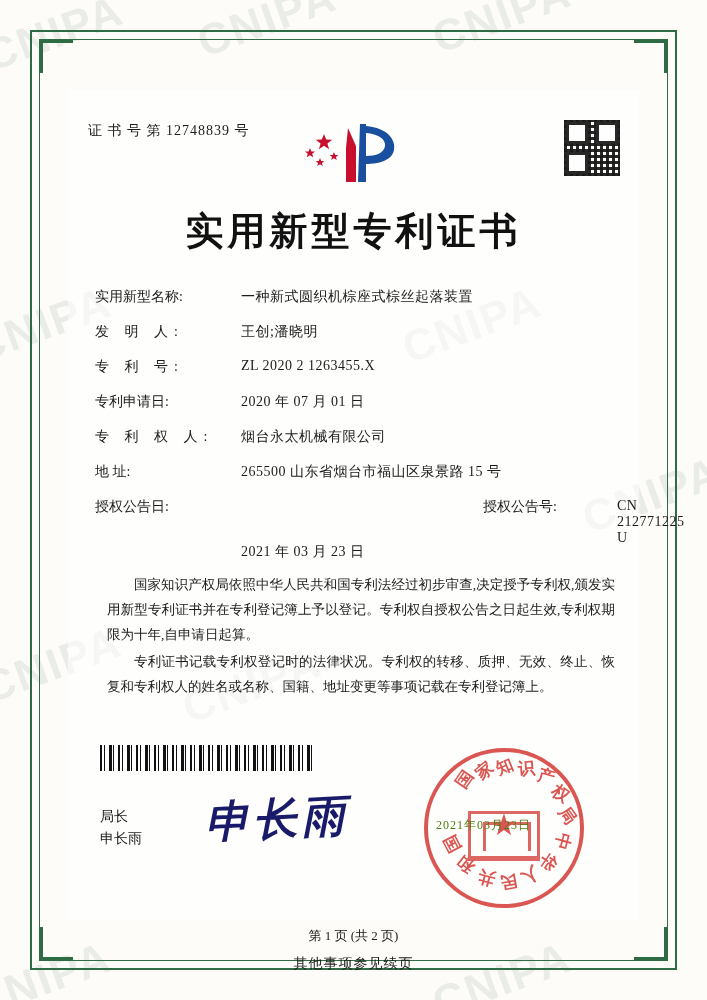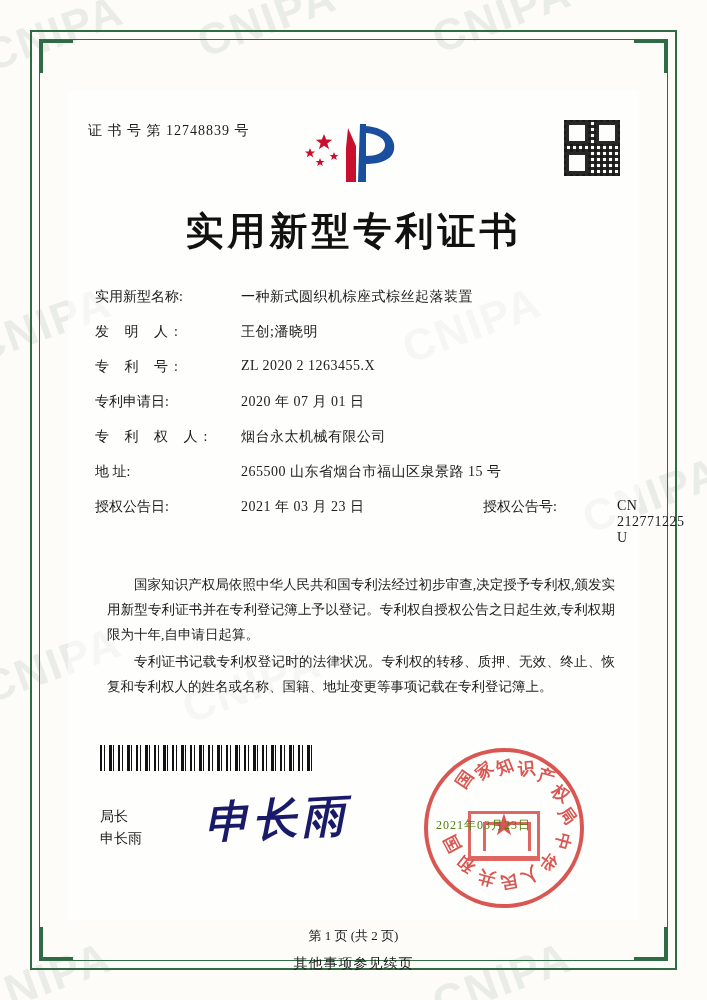--- a/index.html
+++ b/index.html
@@ -146,20 +146,21 @@
     letter-spacing: 0px;
     white-space: nowrap;
   }
   .field-label.sp2 { letter-spacing: 6px; }
   .field-value {
     flex: 1 1 auto;
     letter-spacing: 0.5px;
   }
   .field-row.two-col .field-value {
     flex: 0 0 200px;
+    margin-top: 45px;
   }
   .field-label2 {
     flex: 0 0 92px;
     white-space: nowrap;
   }
   .field-value2 {
     flex: 1 1 auto;
     letter-spacing: 0.5px;
   }
 

